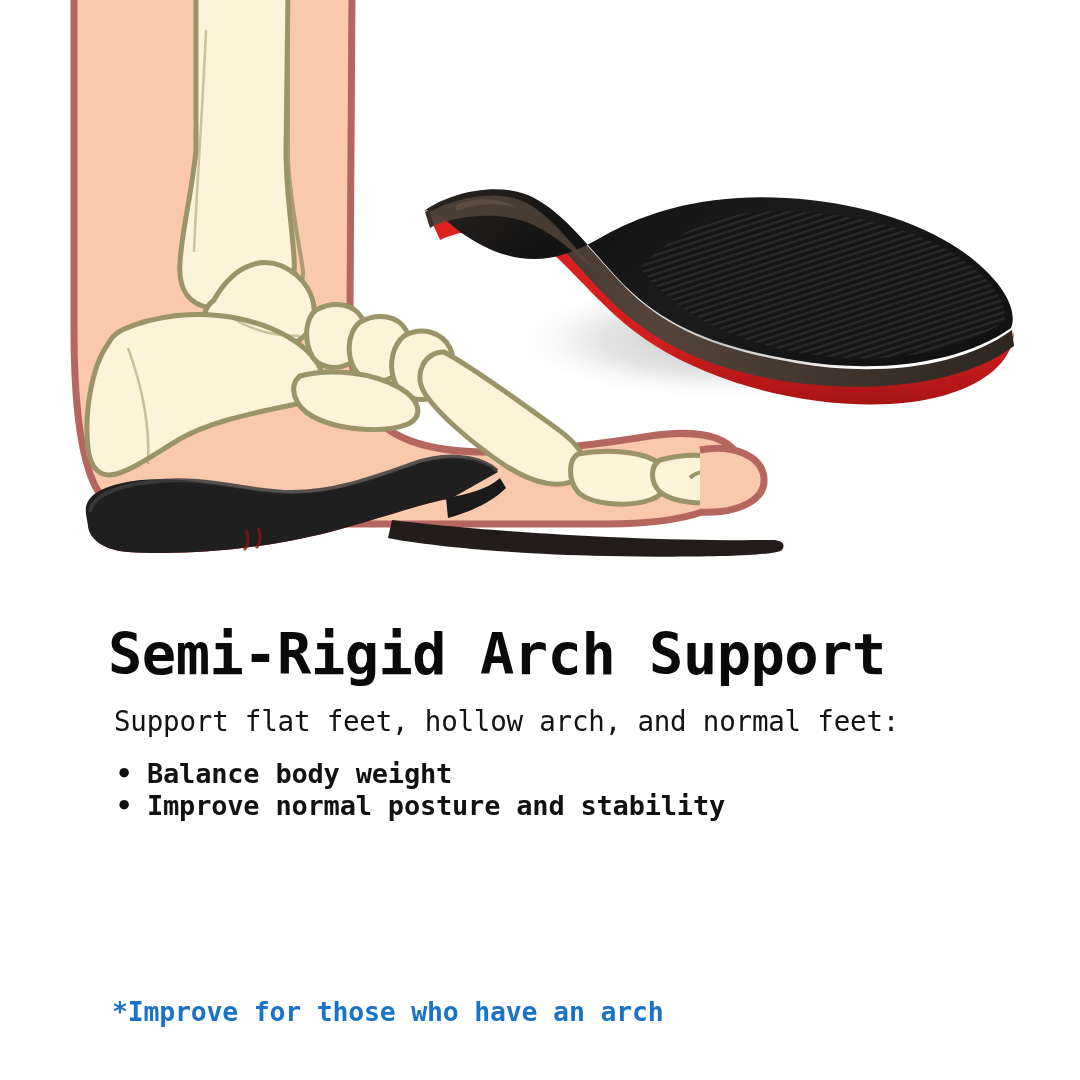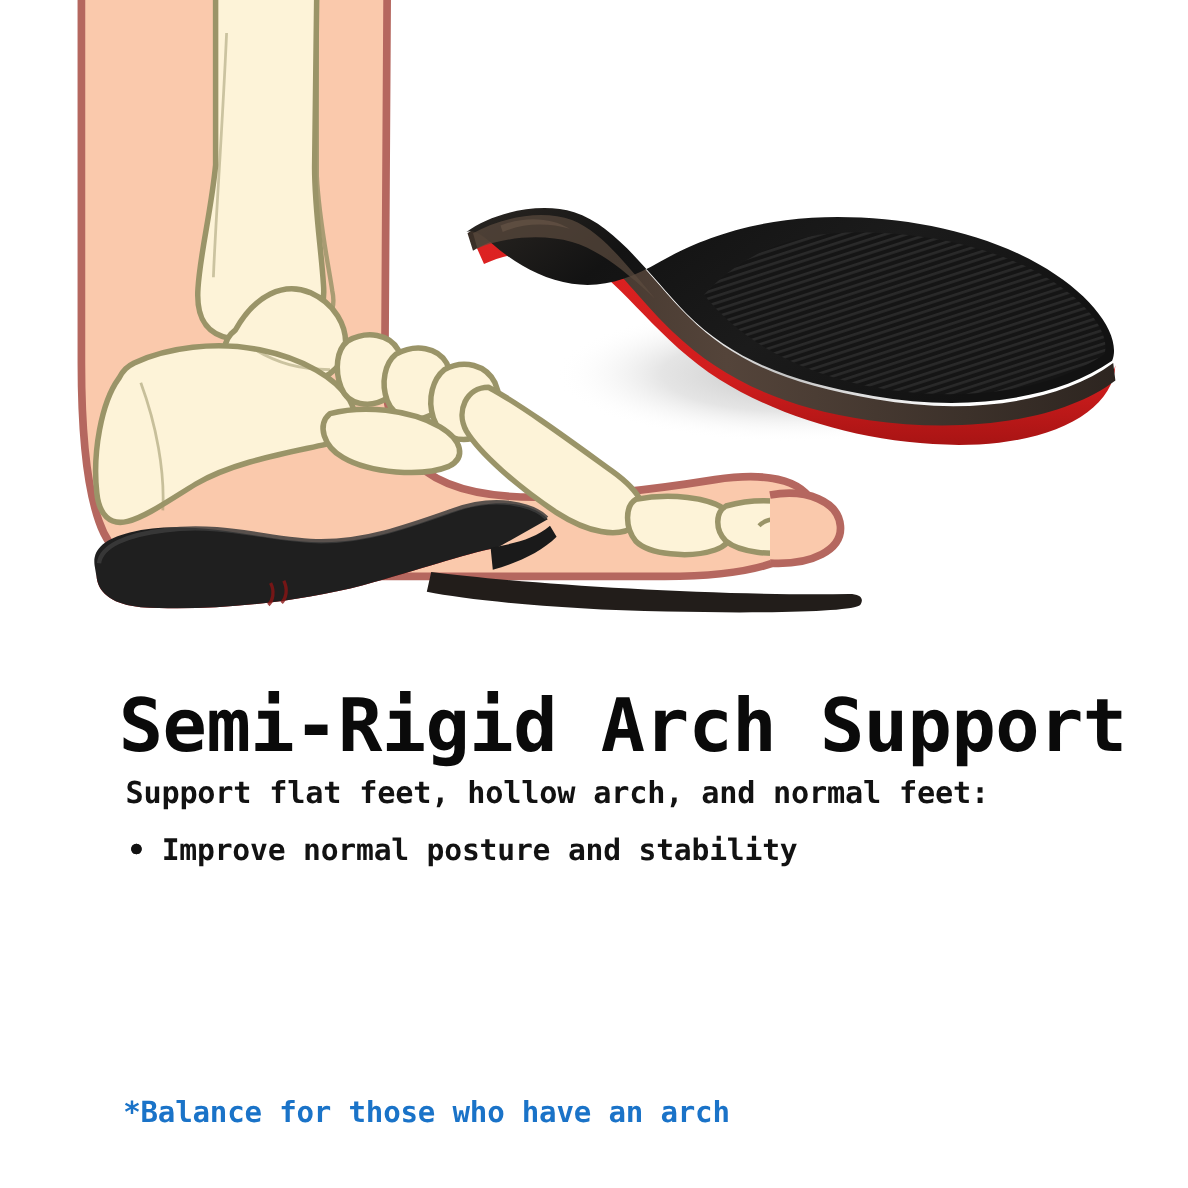--- a/index.html
+++ b/index.html
@@ -36,34 +36,34 @@
     left: 0;
     top: 600px;
     width: 1080px;
     height: 480px;
   }
 
   .title {
     position: absolute;
     left: 108px;
     top: 24px;
-    font-size: 67px;
+    font-size: 57px;
     font-weight: bold;
     letter-spacing: -0.5px;
     color: #0a0a0a;
     white-space: nowrap;
     line-height: 1.08;
   }
 
   .subtitle {
     position: absolute;
     left: 114px;
     top: 105px;
     font-size: 27.5px;
-    font-weight: bold;
+    font-weight: normal;
     color: #121212;
     white-space: nowrap;
     letter-spacing: -0.2px;
   }
 
   .bullets {
     position: absolute;
     left: 112px;
     top: 158px;
     margin: 0;
@@ -321,26 +321,27 @@
 
   <div id="copy">
 
     <div class="title">Semi-Rigid Arch Support</div>
 
     <div class="subtitle">Support flat feet, hollow arch, and normal feet:</div>
 
     <ul class="bullets">
       <li>
         <span class="dot">•</span>
+        <span>Balance body weight</span>
       </li>
       <li>
         <span class="dot">•</span>
         <span>Improve normal posture and stability</span>
       </li>
     </ul>
 
     <div class="footnote">
-      <div>*Balance for those who have an arch</div>
+      <div>*Improve for those who have an arch</div>
       
     </div>
 
   </div>
 </div>
 
 </body></html>

